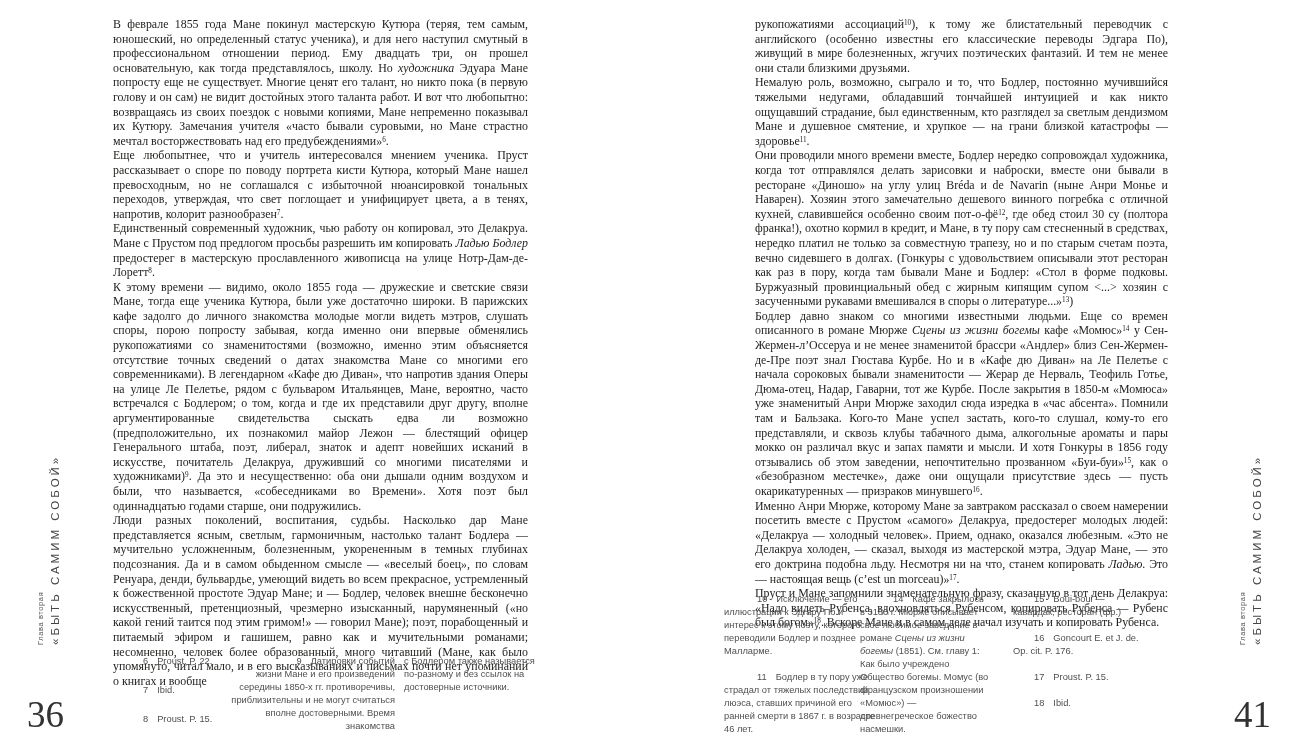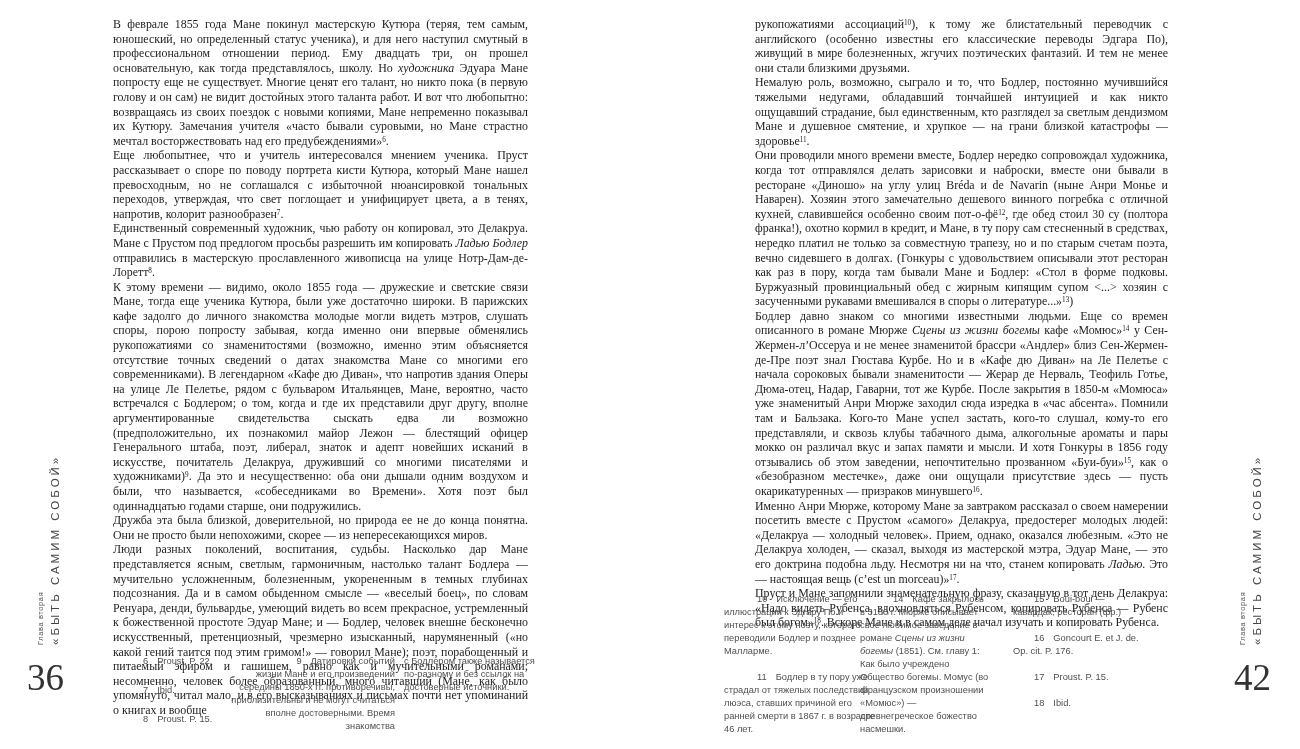--- a/index.html
+++ b/index.html
@@ -41,21 +41,21 @@
   .fn { margin:0 0 13px; text-indent:33px; }
   #fn-left .col-a .fn { text-indent:25px; margin-bottom:16px; }
   #fn-left .col-b .fn { text-indent:57px;text-align:right; }
   #fn-right .col-c .fn { text-indent:21px; }
   .fn-cont { text-indent:0 !important; }
   .fn-num { margin-right:9px; }
   .fn i { font-style:italic; }
 
   
   .folio {
-    position:absolute; top:659px;
+    position:absolute; top:696px;
     font-family:"Liberation Serif","DejaVu Serif",serif;
     font-size:37px; line-height:1; font-weight:400; color:#333231;
   }
   #folio-left  { left:27px; }
   #folio-right { left:1234px; }
 
   
   .spine {
     position:absolute; white-space:nowrap;
     transform:rotate(-90deg); transform-origin:0 0;
@@ -79,23 +79,22 @@
 
   <section>
     <div class="spine" id="spine-left">
       <div class="spine-label">Глава вторая</div>
       <div class="spine-title">«БЫТЬ САМИМ СОБОЙ»</div>
     </div>
 
     <div class="text-col" id="left-col">
         <p class="body-par"><span>В феврале 1855 года Мане покинул мастерскую Кутюра (теряя, тем самым, юношеский, но определенный статус ученика), и для него наступил смутный в профессиональном отношении период. Ему двадцать три, он прошел основательную, как тогда представлялось, школу. Но </span><i>художника</i><span> Эдуара Мане попросту еще не существует. Многие ценят его талант, но никто пока (в первую голову и он сам) не видит достойных этого таланта работ. И вот что любопытно: возвращаясь из своих поездок с новыми копиями, Мане непременно показывал их Кутюру. Замечания учителя «часто бывали суровыми, но Мане страстно мечтал восторжествовать над его предубеждениями»</span><sup>6</sup><span>.</span></p>
         <p class="body-par"><span>Еще любопытнее, что и учитель интересовался мнением ученика. Пруст рассказывает о споре по поводу портрета кисти Кутюра, который Мане нашел превосходным, но не соглашался с избыточной нюансировкой тональных переходов, утверждая, что свет поглощает и унифицирует цвета, а в тенях, напротив, колорит разнообразен</span><sup>7</sup><span>.</span></p>
-        <p class="body-par"><span>Единственный современный художник, чью работу он копировал, это Делакруа. Мане с Прустом под предлогом просьбы разрешить им копировать </span><i>Ладью Бодлер</i><span> отправились в мастерскую прославленного живописца на улице Нотр-Дам-де-Лоретт</span><sup>8</sup><span>.</span></p>
+        <p class="body-par"><span>Единственный современный художник, чью работу он копировал, это Делакруа. Мане с Прустом под предлогом просьбы разрешить им копировать </span><i>Ладью Бодлер</i><span> предостерег в мастерскую прославленного живописца на улице Нотр-Дам-де-Лоретт</span><sup>8</sup><span>.</span></p>
         <p class="body-par"><span>К этому времени — видимо, около 1855 года — дружеские и светские связи Мане, тогда еще ученика Кутюра, были уже достаточно широки. В парижских кафе задолго до личного знакомства молодые могли видеть мэтров, слушать споры, порою попросту забывая, когда именно они впервые обменялись рукопожатиями со знаменитостями (возможно, именно этим объясняется отсутствие точных сведений о датах знакомства Мане со многими его современниками). В легендарном «Кафе дю Диван», что напротив здания Оперы на улице Ле Пелетье, рядом с бульваром Итальянцев, Мане, вероятно, часто встречался с Бодлером; о том, когда и где их представили друг другу, вполне аргументированные свидетельства сыскать едва ли возможно (предположительно, их познакомил майор Лежон — блестящий офицер Генерального штаба, поэт, либерал, знаток и адепт новейших исканий в искусстве, почитатель Делакруа, друживший со многими писателями и художниками)</span><sup>9</sup><span>. Да это и несущественно: оба они дышали одним воздухом и были, что называется, «собеседниками во Времени». Хотя поэт был одиннадцатью годами старше, они подружились.</span></p>
-        <p class="body-par"><span>Дружба эта была близкой, доверительной, но природа ее не до конца понятна. Они не просто были непохожими, скорее — из непересекающихся миров.</span></p>
         <p class="body-par"><span>Люди разных поколений, воспитания, судьбы. Насколько дар Мане представляется ясным, светлым, гармоничным, настолько талант Бодлера — мучительно усложненным, болезненным, укорененным в темных глубинах подсознания. Да и в самом обыденном смысле — «веселый боец», по словам Ренуара, денди, бульвардье, умеющий видеть во всем прекрасное, устремленный к божественной простоте Эдуар Мане; и — Бодлер, человек внешне бесконечно искусственный, претенциозный, чрезмерно изысканный, нарумяненный («но какой гений таится под этим гримом!» — говорил Мане); поэт, порабощенный и питаемый эфиром и гашишем, равно как и мучительными романами; несомненно, человек более образованный, много читавший (Мане, как было упомянуто, читал мало, и в его высказываниях и письмах почти нет упоминаний о книгах и вообще</span></p>
       </div>
 
     <div class="fn-area" id="fn-left">
       <div class="fn-col col-a">
           <div class="fn"><span class="fn-num">6</span><span>Proust. P. 22.</span></div>
           <div class="fn"><span class="fn-num">7</span><span>Ibid.</span></div>
           <div class="fn"><span class="fn-num">8</span><span>Proust. P. 15.</span></div>
         </div>
       <div class="fn-col col-b">
@@ -134,16 +133,16 @@
           <div class="fn"><span class="fn-num">14</span><span>Кафе закрылось в 3180 г. Мюрже описывает свое любимое заведение в романе </span><i>Сцены из жизни богемы</i><span> (1851). См. главу 1: Как было учреждено Общество богемы. Момус (во французском произношении «Момюс») — древнегреческое божество насмешки.</span></div>
         </div>
       <div class="fn-col col-c">
           <div class="fn"><span class="fn-num">15</span><span>Boui-boui — кавардак, ресторан (фр.)</span></div>
           <div class="fn"><span class="fn-num">16</span><span>Goncourt E. et J. de. Op. cit. P. 176.</span></div>
           <div class="fn"><span class="fn-num">17</span><span>Proust. P. 15.</span></div>
           <div class="fn"><span class="fn-num">18</span><span>Ibid.</span></div>
         </div>
     </div>
 
-    <div class="folio" id="folio-right">42</div>
+    <div class="folio" id="folio-right">41</div>
   </section>
 
 </div>
 
 </body></html>

